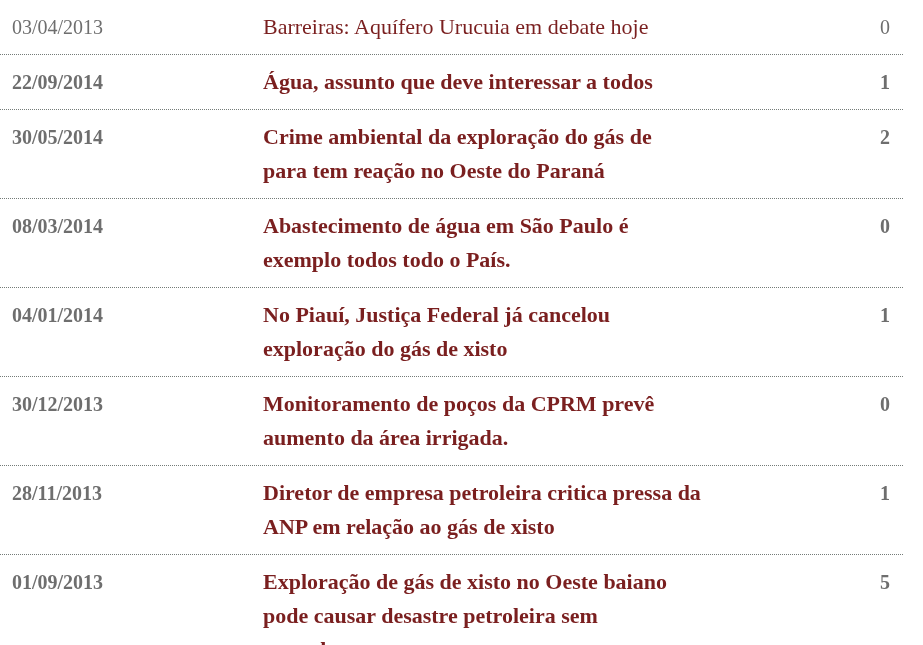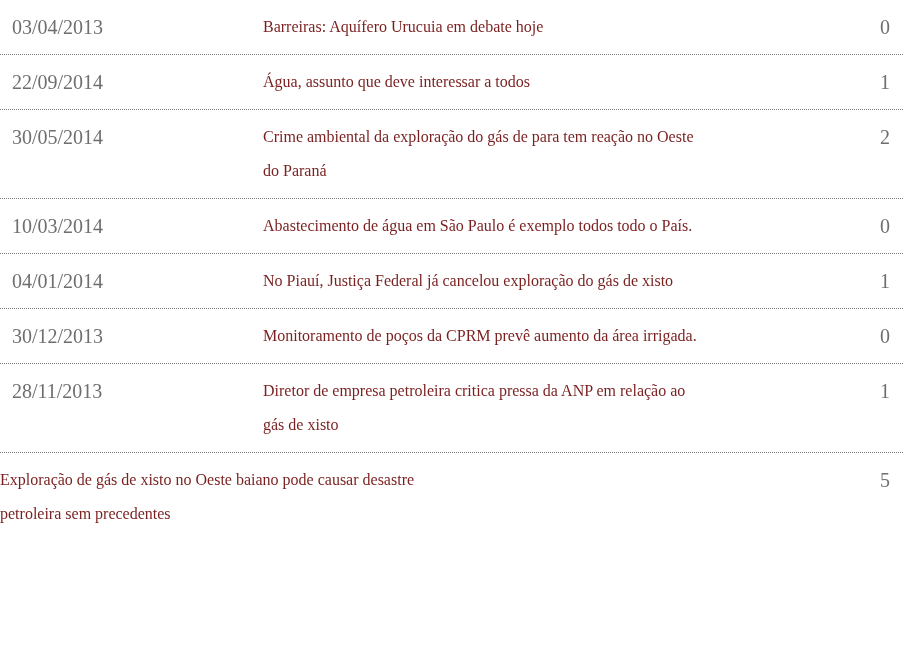--- a/index.html
+++ b/index.html
@@ -21,34 +21,35 @@
   .news-list {
     width: 903px;
   }
   .news-row {
     display: flex;
     align-items: flex-start;
     padding: 10px 0;
   }
   .news-row + .news-row {
     border-top: 1px dotted var(--separator-color);
+    font-weight: bold;
   }
   .col-date {
     width: 263px;
     box-sizing: border-box;
     padding-left: 12px;
     flex: 0 0 auto;
     font-size: 20px;
     line-height: 34px;
     color: var(--muted-color);
   }
   .col-title {
     width: 438px;
     flex: 0 0 auto;
-    font-size: 16px;
+    font-size: 22px;
     line-height: 34px;
   }
   .col-title a {
     color: var(--title-color);
     text-decoration: none;
     cursor: pointer;
   }
   .col-count {
     flex: 1 1 auto;
     box-sizing: border-box;
@@ -75,21 +76,21 @@
     <div class="col-count">1</div>
   </div>
 
   <div class="news-row">
     <div class="col-date">30/05/2014</div>
     <div class="col-title"><a>Crime ambiental da exploração do gás de para tem reação no Oeste do Paraná</a></div>
     <div class="col-count">2</div>
   </div>
 
   <div class="news-row">
-    <div class="col-date">10/03/2014</div>
+    <div class="col-date">08/03/2014</div>
     <div class="col-title"><a>Abastecimento de água em São Paulo é exemplo todos todo o País.</a></div>
     <div class="col-count">0</div>
   </div>
 
   <div class="news-row">
     <div class="col-date">04/01/2014</div>
     <div class="col-title"><a>No Piauí, Justiça Federal já cancelou exploração do gás de xisto</a></div>
     <div class="col-count">1</div>
   </div>
 
@@ -99,16 +100,17 @@
     <div class="col-count">0</div>
   </div>
 
   <div class="news-row">
     <div class="col-date">28/11/2013</div>
     <div class="col-title"><a>Diretor de empresa petroleira critica pressa da ANP em relação ao gás de xisto</a></div>
     <div class="col-count">1</div>
   </div>
 
   <div class="news-row">
+    <div class="col-date">01/09/2013</div>
     <div class="col-title"><a>Exploração de gás de xisto no Oeste baiano pode causar desastre petroleira sem precedentes</a></div>
     <div class="col-count">5</div>
   </div>
 </div>
 
 </body></html>

